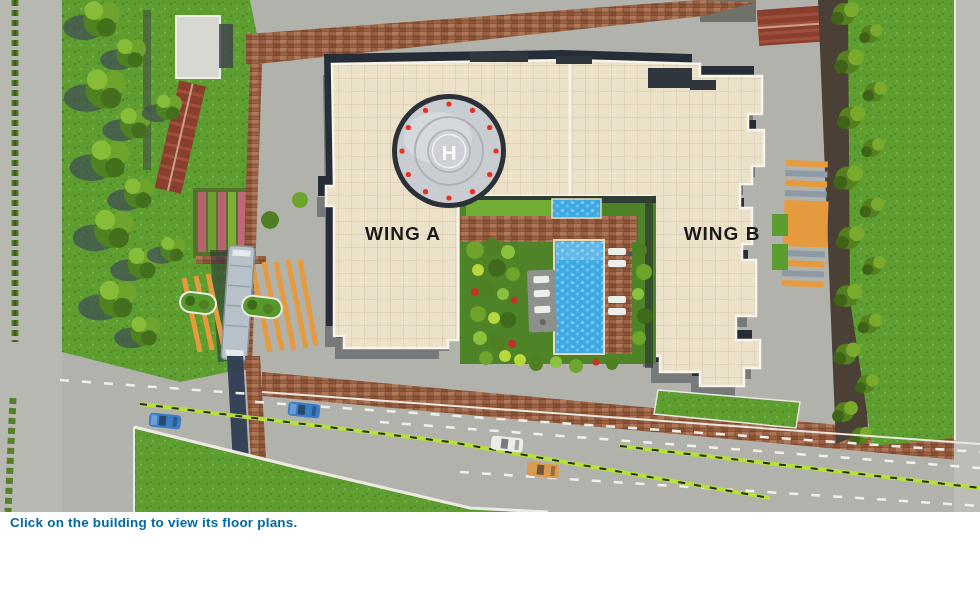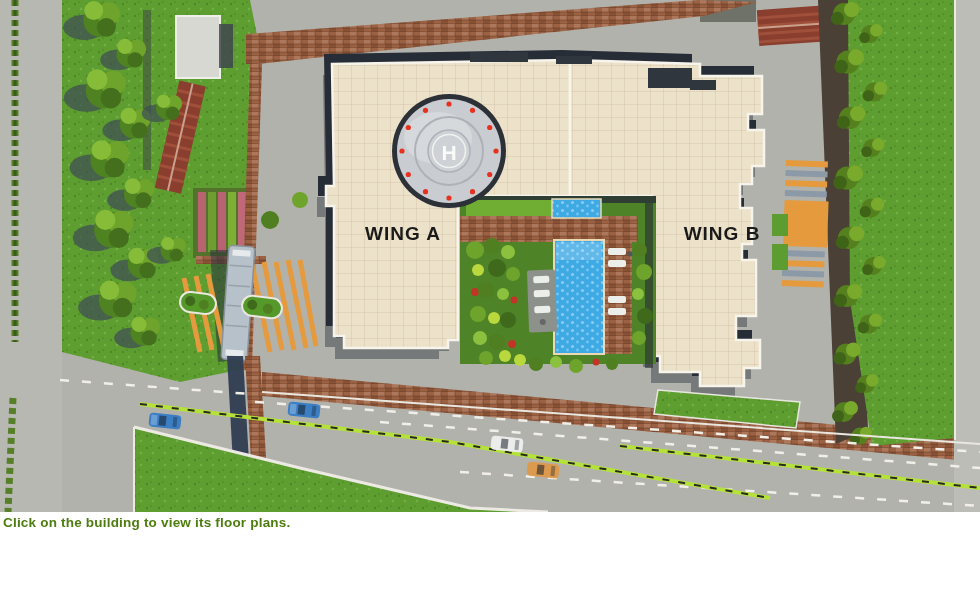--- a/index.html
+++ b/index.html
@@ -1,21 +1,21 @@
 <!DOCTYPE html>
 <html style="--road: #b2b2ad; --road-light: #bdbdb7; --grass: #5e9e30; --brick: #9c6143; --building: #ece1c9; --edge-dark: #272d36; --parapet: #f7f4ec; --helipad-pad: #c9ccd1; --helipad-dot: #e8301e; --pool: #3fa9e4; --pool-edge: #ead9b4; --orange: #e69a3e; --stripe-gray: #8b9aa6; --divider-green: #b5e23a; --car-blue: #3c7ec4; --car-white: #ecedea; --car-orange: #dc9a4e; --canopy: #b7c1c9; --label-color: #1a1a1a;"><head>
 <meta charset="utf-8">
 <style>
   html,body{margin:0;padding:0;background:#fff;}
   .stage{position:relative;width:980px;height:600px;background:#fff;overflow:hidden;
          font-family:"Liberation Sans",sans-serif;}
   .render{position:absolute;top:0;left:0;width:980px;height:512px;}
   svg{display:block;}
-  .caption{position:absolute;top:515px;left:3px;font-size:13.5px;font-weight:bold;
-           color:#4d7c0f;letter-spacing:.2px;}
+  .caption{position:absolute;top:515px;left:10px;font-size:13.5px;font-weight:bold;
+           color:#0369a1;letter-spacing:.2px;}
   text.wing-label{font-size:19px;font-weight:bold;letter-spacing:1px;fill:var(--label-color,#1a1a1a);}
   text.heli-letter{font-size:21px;font-weight:bold;fill:#fafaf8;}
 </style>
 </head>
 <body>
 
 <div class="stage">
   <div class="render">
   <svg width="980" height="512" viewBox="0 0 980 512" xmlns="http://www.w3.org/2000/svg">
     <defs>

